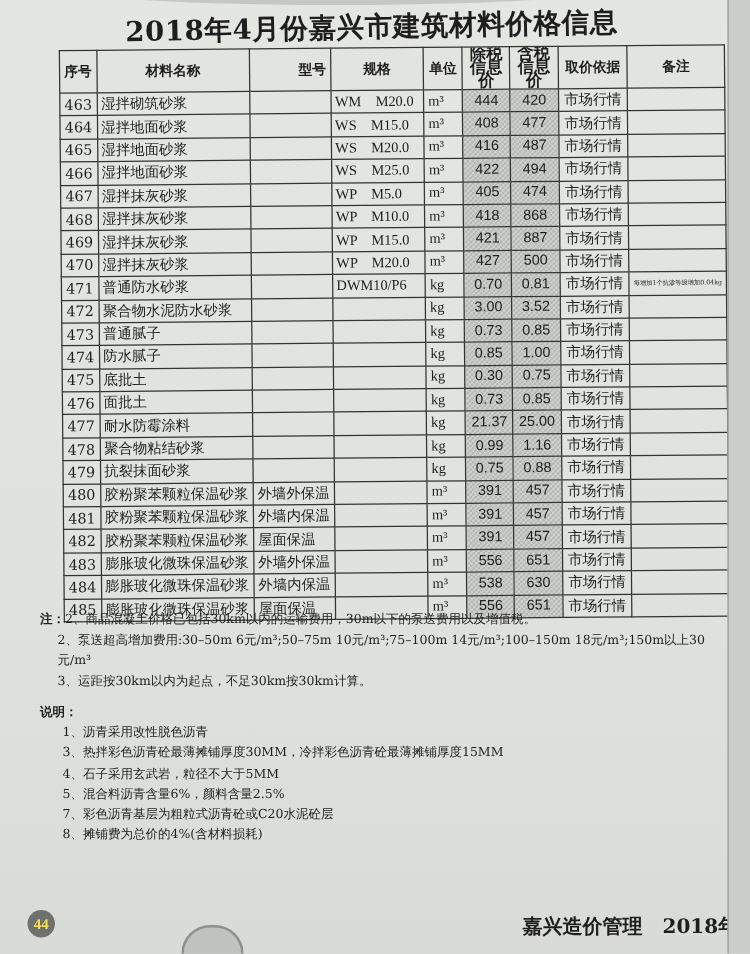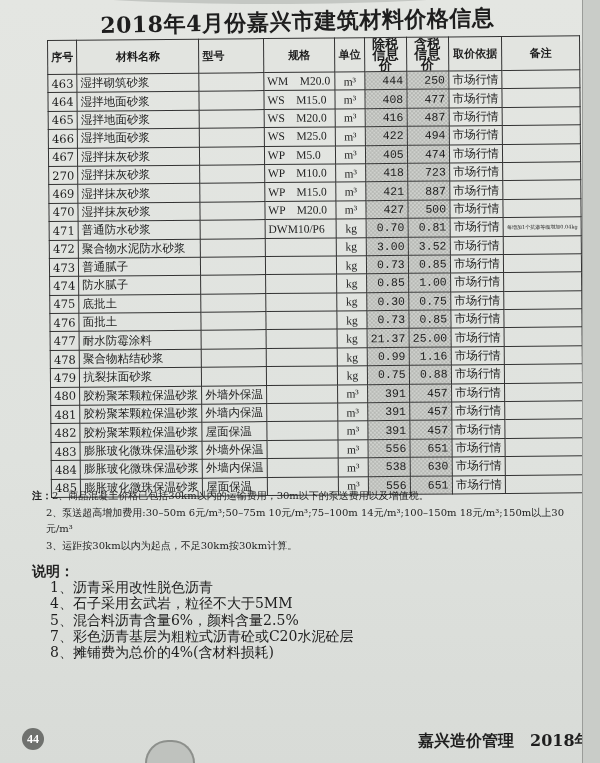--- a/index.html
+++ b/index.html
@@ -31,43 +31,43 @@
   table.price th, table.price td {
     border:1px solid #333; height:17.4px; padding:0 3px;
     white-space:nowrap; overflow:hidden;
   }
   table.price th { font-weight:bold; font-size:11px; text-align:center; background:#e2e4e0; }
   table.price th.two { line-height:11px; font-size:13px; }
   .c-no { width:25px; text-align:center;margin-top:25px; }
   .c-name { width:118px; text-align:left; }
   .c-model { width:56px; text-align:left; }
   .c-spec { width:90px; text-align:left; font-family:"Liberation Serif", serif; }
-  .c-unit { width:34px; text-align:center; font-family:"Liberation Serif", serif; }
+  .c-unit { width:34px; font-family:"Liberation Serif", serif; }
   .c-p1, .c-p2 {
-    width:42px; text-align:right; font-family:Liberation Mono, monospace;
+    width:42px; text-align:center; font-family:Liberation Sans, sans-serif;
     background-color:#cfd1cd;
     background-image:
       linear-gradient(45deg,#b3b5b1 25%,transparent 25%,transparent 75%,#b3b5b1 75%),
       linear-gradient(45deg,#b3b5b1 25%,transparent 25%,transparent 75%,#b3b5b1 75%);
     background-size:4px 4px; background-position:0 0,2px 2px;
   }
   .c-basis { width:62px; text-align:center; }
   .c-remark { width:30px; font-size:5px; line-height:6px; }
   .notes {
     position:absolute; left:32px; top:488px; font-size:10px; line-height:16.5px;
   }
   .notes .indent { padding-left:14px; }
   .explain {
-    position:absolute; left:32px; top:563px; font-size:14px; line-height:16.2px;
+    position:absolute; left:32px; top:563px; font-size:10px; line-height:16.2px;
   }
   .explain .indent { padding-left:18px; }
   .bold { font-weight:bold; }
   .page-num {
     position:absolute; left:22px; top:728px; width:22px; height:22px;
-    border-radius:50%; background:#6f716e; color:#ffffff;
+    border-radius:50%; background:#6f716e; color:#fde047;
     font-size:12px; font-weight:bold; text-align:center; line-height:22px;
     font-family:"Liberation Serif", serif;
   }
   .footer {
     position:absolute; left:418px; top:731px; font-size:16px; font-weight:bold; white-space:nowrap;
   }
   .bulb {
     position:absolute; left:145px; top:740px; width:46px; height:30px;
     border-radius:23px 23px 0 0; background:#bfc2be; border:2px solid #8d908c; border-bottom:none;
   }
@@ -81,38 +81,38 @@
 
 <div class="page">
   <div class="top-shadow"></div>
   <div class="title">2018年4月份嘉兴市建筑材料价格信息</div>
 
   <table class="price">
     <thead>
       <tr>
         <th class="c-no">序号</th>
         <th class="c-name" style="text-align:center">材料名称</th>
-        <th class="c-model" style="text-align:left">型号</th>
+        <th class="c-model" style="text-align:right">型号</th>
         <th class="c-spec" style="text-align:center">规格</th>
         <th class="c-unit">单位</th>
         <th class="two" style="width:42px;white-space:normal">除税信息价</th>
         <th class="two" style="width:42px;white-space:normal">含税信息价</th>
         <th class="c-basis">取价依据</th>
         <th style="width:30px">备注</th>
       </tr>
     </thead>
     <tbody id="rows">
         <tr>
           <td class="c-no">463</td>
           <td class="c-name">湿拌砌筑砂浆</td>
           <td class="c-model"></td>
           <td class="c-spec">WM　M20.0</td>
           <td class="c-unit">m³</td>
           <td class="c-p1">444</td>
-          <td class="c-p2">250</td>
+          <td class="c-p2">420</td>
           <td class="c-basis">市场行情</td>
           <td class="c-remark"></td>
         </tr>
         <tr>
           <td class="c-no">464</td>
           <td class="c-name">湿拌地面砂浆</td>
           <td class="c-model"></td>
           <td class="c-spec">WS　M15.0</td>
           <td class="c-unit">m³</td>
           <td class="c-p1">408</td>
@@ -147,27 +147,27 @@
           <td class="c-name">湿拌抹灰砂浆</td>
           <td class="c-model"></td>
           <td class="c-spec">WP　M5.0</td>
           <td class="c-unit">m³</td>
           <td class="c-p1">405</td>
           <td class="c-p2">474</td>
           <td class="c-basis">市场行情</td>
           <td class="c-remark"></td>
         </tr>
         <tr>
-          <td class="c-no">270</td>
+          <td class="c-no">468</td>
           <td class="c-name">湿拌抹灰砂浆</td>
           <td class="c-model"></td>
           <td class="c-spec">WP　M10.0</td>
           <td class="c-unit">m³</td>
           <td class="c-p1">418</td>
-          <td class="c-p2">723</td>
+          <td class="c-p2">868</td>
           <td class="c-basis">市场行情</td>
           <td class="c-remark"></td>
         </tr>
         <tr>
           <td class="c-no">469</td>
           <td class="c-name">湿拌抹灰砂浆</td>
           <td class="c-model"></td>
           <td class="c-spec">WP　M15.0</td>
           <td class="c-unit">m³</td>
           <td class="c-p1">421</td>
@@ -358,20 +358,21 @@
     <div>
       <span class="bold">注：</span><span>2、商品混凝土价格已包括30km以内的运输费用，30m以下的泵送费用以及增值税。</span>
     </div>
     <div class="indent">2、泵送超高增加费用:30–50m 6元/m³;50–75m 10元/m³;75–100m 14元/m³;100–150m 18元/m³;150m以上30元/m³</div>
     <div class="indent">3、运距按30km以内为起点，不足30km按30km计算。</div>
   </div>
 
   <div class="explain">
     <div class="bold">说明：</div>
     <div class="indent">1、沥青采用改性脱色沥青</div>
+    <div class="indent">3、热拌彩色沥青砼最薄摊铺厚度30MM，冷拌彩色沥青砼最薄摊铺厚度15MM</div>
     <div class="indent">4、石子采用玄武岩，粒径不大于5MM</div>
     <div class="indent">5、混合料沥青含量6%，颜料含量2.5%</div>
     <div class="indent">7、彩色沥青基层为粗粒式沥青砼或C20水泥砼层</div>
     <div class="indent">8、摊铺费为总价的4%(含材料损耗)</div>
   </div>
 
   <div class="page-num">44</div>
   <div class="bulb"></div>
   <div class="footer">嘉兴造价管理　2018年第4期</div>
 </div>

